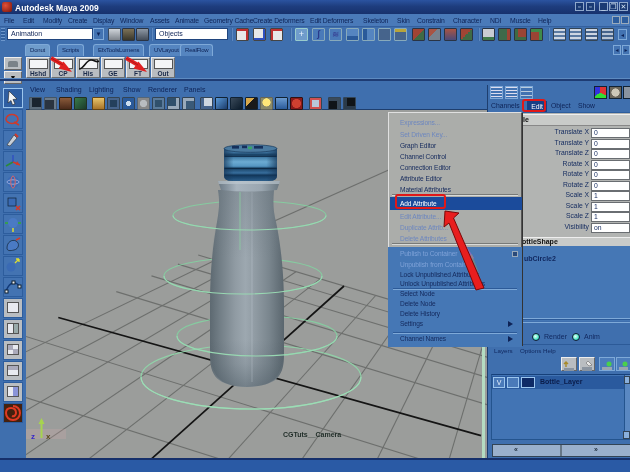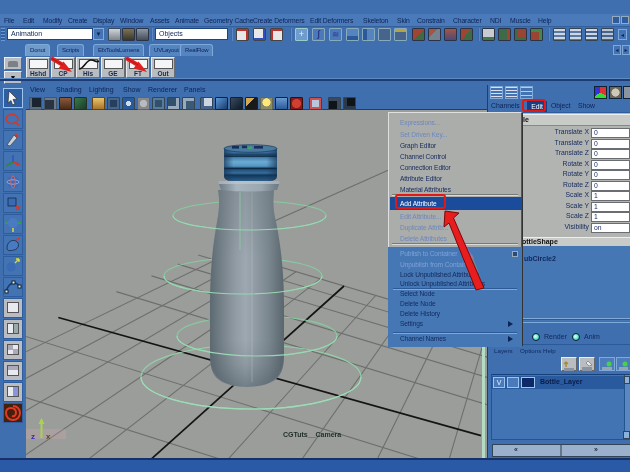--- a/index.html
+++ b/index.html
@@ -63,20 +63,29 @@
 #ctxmenu .bsep { position:absolute; left:4px; width:124px; height:2px;
   border-top:1px solid #2c5a98; border-bottom:1px solid #7ea9d8; }
 .redbox { position:absolute; border:2px solid #e01818; border-radius:3px; }
 
 .t7 { position:absolute; font-size:7px; color:#0e2356; white-space:nowrap; }
 </style>
 </head>
 <body>
 <div id="root">
 
+  <div id="titlebar" class="abs">
+    <div class="ticon abs"></div>
+    <div class="ttext abs">Autodesk Maya 2009</div>
+    <div class="winbtn abs" style="left:575px;">▫</div>
+    <div class="winbtn abs" style="left:586px;">▫</div>
+    <div class="winbtn abs" style="left:599px;">_</div>
+    <div class="winbtn abs" style="left:609px;">❐</div>
+    <div class="winbtn abs" style="left:619px;">✕</div>
+  </div>
 
   <div id="menubar" class="abs">
     <span style="left:4px;">File</span>
     <span style="left:23px;">Edit</span>
     <span style="left:43px;">Modify</span>
     <span style="left:68px;">Create</span>
     <span style="left:93px;">Display</span>
     <span style="left:120px;">Window</span>
     <span style="left:150px;">Assets</span>
     <span style="left:175px;">Animate</span>

